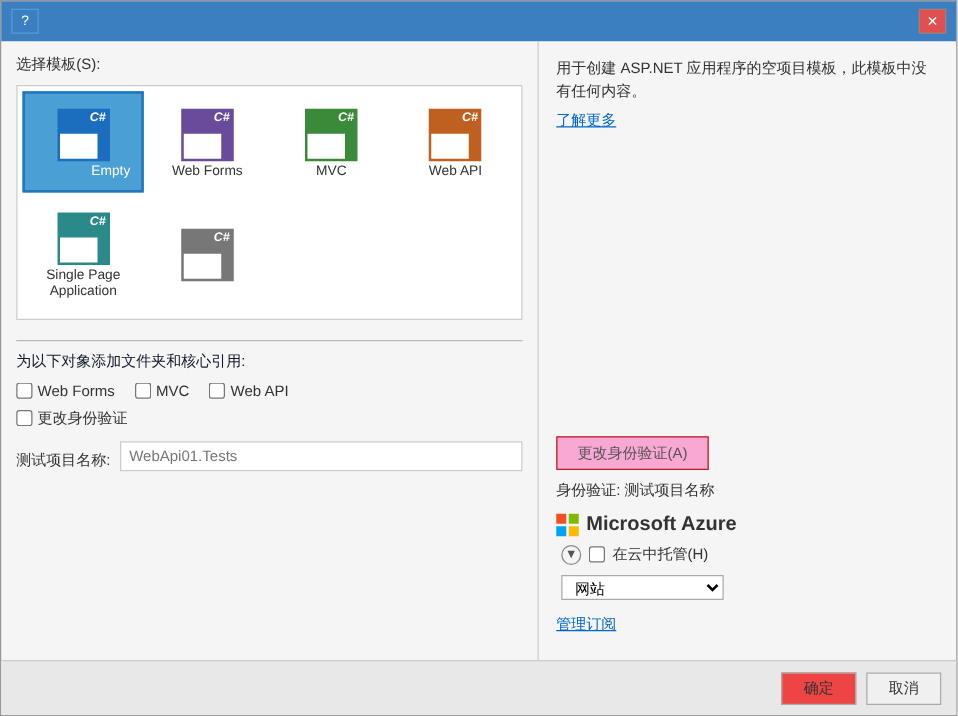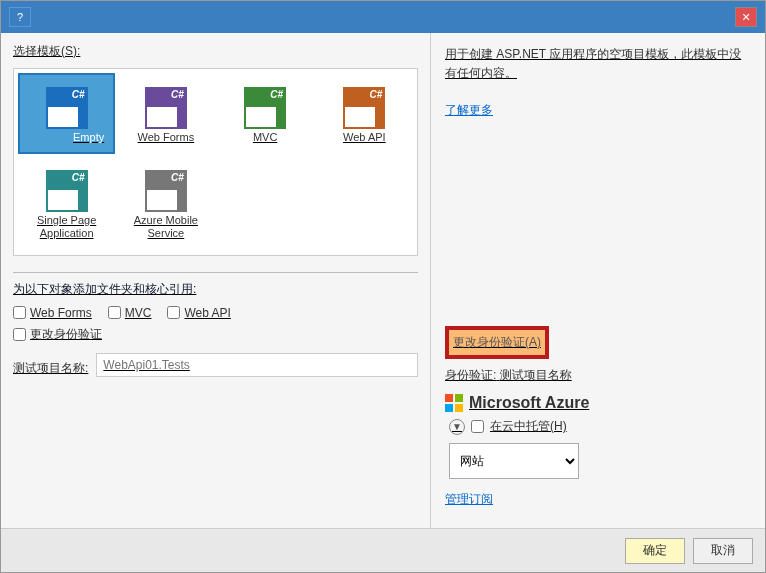--- a/index.html
+++ b/index.html
@@ -35,21 +35,20 @@
       cursor: pointer;
       display: flex; align-items: center; justify-content: center;
     }
     .title-btn.close { background: #e05050; color: white; }
     .title-btn.help { background: #3c7fc0; color: white; border-color: #5599dd; }
 
     .dialog-body {
       display: flex;
       flex: 1;
       overflow: hidden;
-      text-decoration: underline;
     }
 
     .left-panel {
       flex: 0 0 430px;
       display: flex;
       flex-direction: column;
       padding: 10px 12px;
       border-right: 1px solid #ccc;
     }
 
@@ -210,27 +209,27 @@
       line-height: 1.6;
       margin-bottom: 12px;
     }
 
     .learn-more-link {
       color: #0066cc;
       text-decoration: underline;
       cursor: pointer;
       font-size: 12px;
       display: block;
-      margin-top: 18px;
+      margin-top: 4px;
     }
 
     .change-auth-btn {
-      background: #fdba74;
-      border: 4px solid #b91c1c;
-      padding: 4px 4px;
+      background: #f9a8d4;
+      border: 1px solid #b91c1c;
+      padding: 4px 16px;
       font-size: 12px;
       color: #555;
       cursor: pointer;
       margin-bottom: 8px;
       align-self: flex-start;
     }
 
     .auth-row {
       font-size: 12px;
       color: #333;
@@ -276,21 +275,21 @@
       display: flex; align-items: center; justify-content: center;
       font-size: 10px; color: #555;
     }
 
     .dropdown-row {
       margin-bottom: 10px;
       margin-left: 4px;
     }
     .dropdown-select {
       width: 130px;
-      height: 36px;
+      height: 20px;
       border: 1px solid #aaa;
       background: white;
       font-size: 12px;
       padding: 2px 6px;
     }
 
     .manage-link {
       color: #0066cc;
       text-decoration: underline;
       cursor: pointer;
@@ -311,21 +310,21 @@
     .footer-btn {
       min-width: 60px;
       height: 26px;
       padding: 0 14px;
       font-size: 12px;
       border: 1px solid #aaa;
       background: #f0f0f0;
       cursor: pointer;
       color: #333;
     }
-    .footer-btn.primary { background: #fef9c3; }
+    .footer-btn.primary { background: #ef4444; }
   </style>
 </head>
 <body>
 
 <div class="dialog">
 
   <div class="title-bar">
     <div class="title-bar-controls">
       <button class="title-btn help">?</button>
     </div>
@@ -385,21 +384,20 @@
           </div>
           <span class="item-label">Single Page Application</span>
         </div>
 
         <div class="template-item">
           <div class="cs-icon icon-gray">
             <div class="cs-base"></div>
             <div class="cs-label">C#</div>
             <div class="cs-inner"></div>
           </div>
-          <span class="item-label">Azure Mobile Service</span>
         </div>
 
       </div>
 
       <hr class="separator-line">
 
       <div class="add-section">为以下对象添加文件夹和核心引用:</div>
 
       <div class="checkbox-row">
         <label class="checkbox-item">

